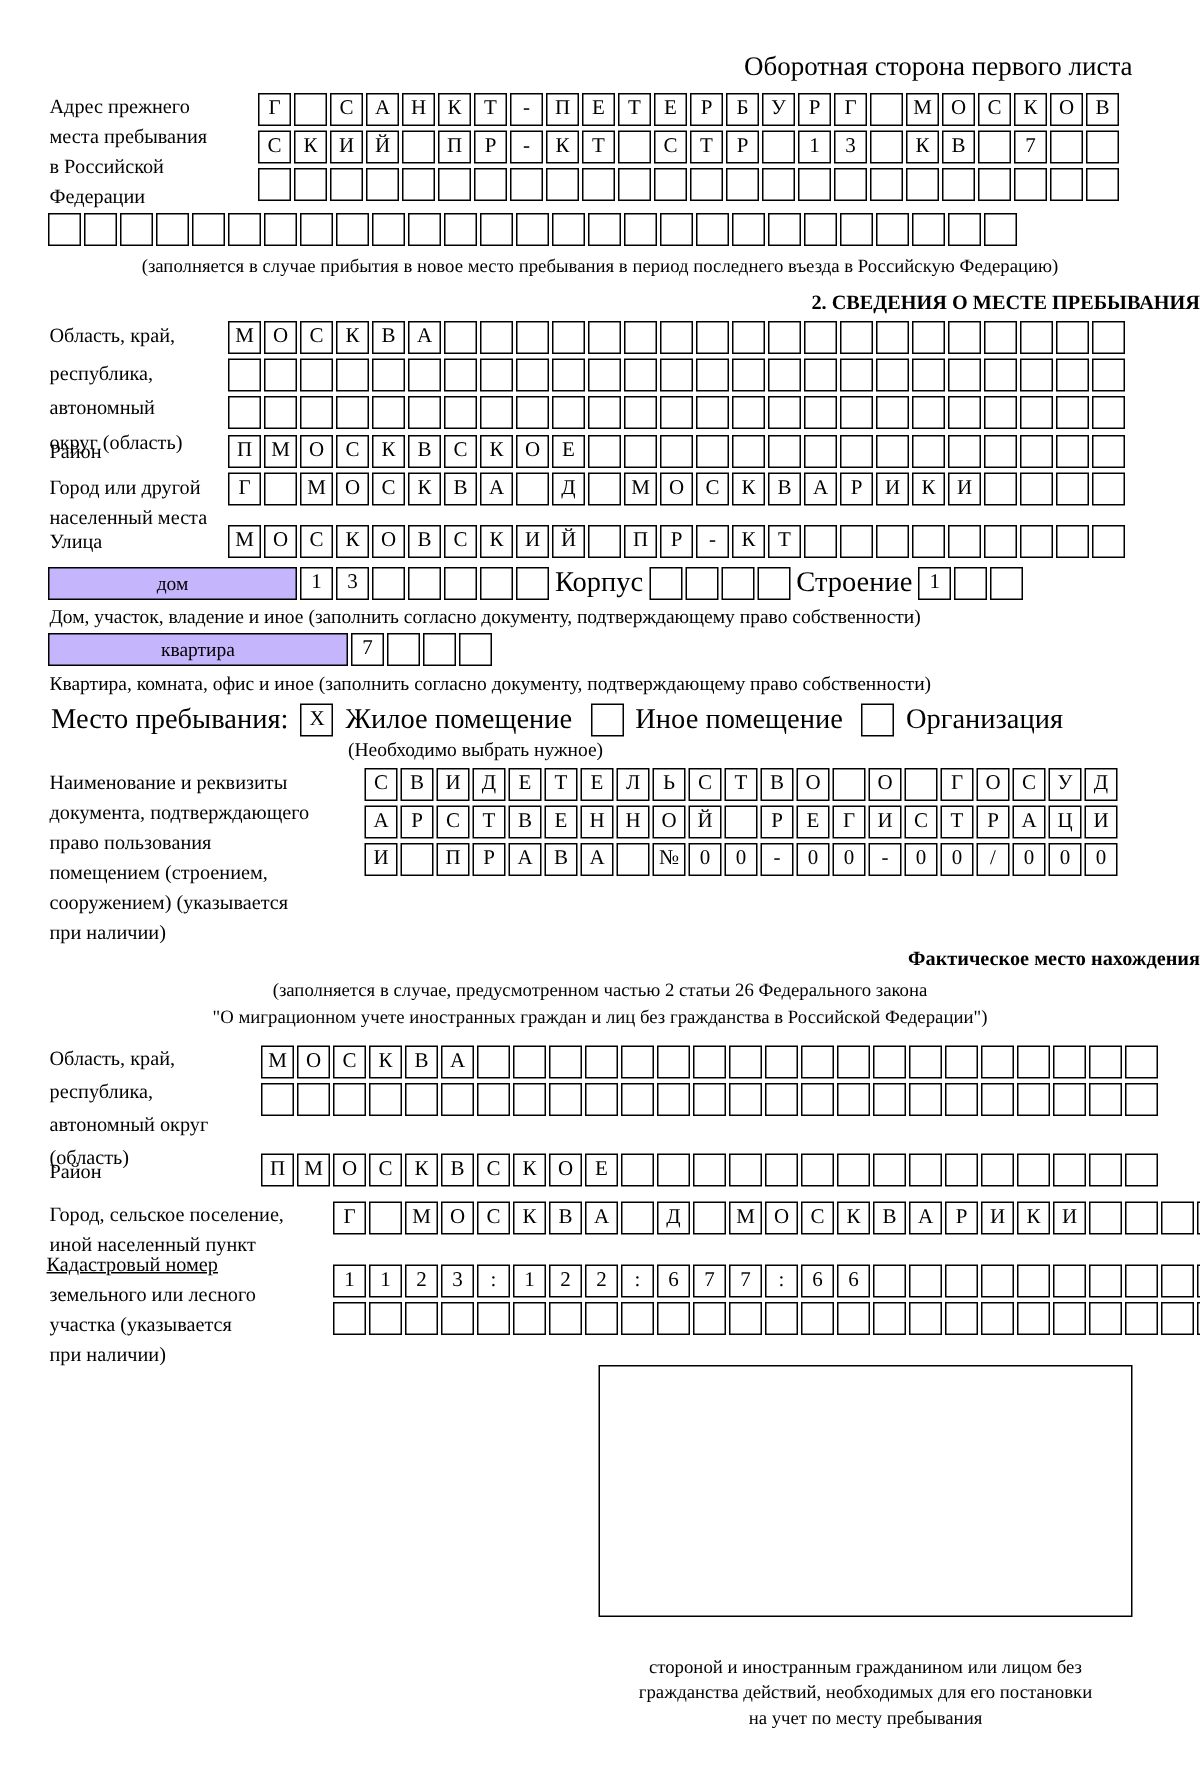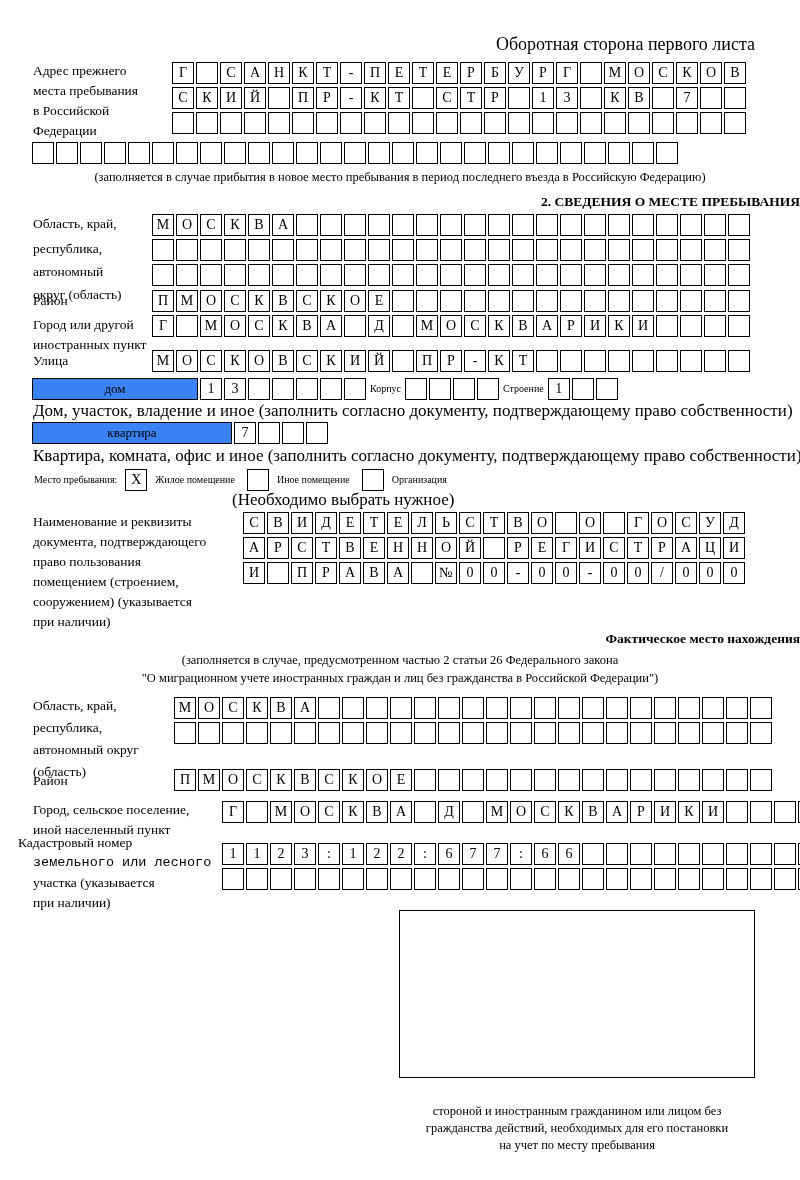--- a/index.html
+++ b/index.html
@@ -28,21 +28,21 @@
     top: 6px;
     font-size: 18px;
     margin-top: 28px;
   }
   .lbl {
     position: absolute;
     font-size: 13.5px;
     line-height: 20px;
     white-space: pre;
   }
-  .lbl.small { font-size: 17px; }
+  .lbl.small { font-size: 13px; }
   .center-note {
     position: absolute;
     font-size: 12.5px;
     text-align: center;
     width: 100%;
     left: 0;
   }
   .section-title {
     position: absolute;
     width: 100%;
@@ -70,24 +70,24 @@
   }
   .cell.blank { }
   .wide-label-box {
     border: 1px solid #000;
     box-sizing: border-box;
     height: 22px;
     font-size: 13px;
     line-height: 20px;
     text-align: center;
     margin-right: 2px;
-    background: #3b82f6;
+    background: #c4b5fd;
   }
   .inline-txt {
-    font-size: 10px;
+    font-size: 19px;
     line-height: 22px;
     margin-right: 4px;
     margin-left: 2px;
     white-space: pre;
   }
   .bigbox {
     position: absolute;
     border: 1px solid #000;
     box-sizing: border-box;
     background: #fff;
@@ -333,21 +333,21 @@
       <div class="cell blank"></div>
       <div class="cell blank"></div>
       <div class="cell blank"></div>
       <div class="cell blank"></div>
       <div class="cell blank"></div>
       <div class="cell blank"></div>
       <div class="cell blank"></div>
     </div>
 
   <div class="lbl" style="left:33px; top:315px;">Город или другой</div>
-  <div class="lbl" style="left:33px; top:335px;">иностранных пункт</div>
+  <div class="lbl" style="left:33px; top:335px;">населенный места</div>
   <div class="row" id="s2-city" style="left:152px; top:315px;">
       <div class="cell">Г</div>
       <div class="cell blank"></div>
       <div class="cell">М</div>
       <div class="cell">О</div>
       <div class="cell">С</div>
       <div class="cell">К</div>
       <div class="cell">В</div>
       <div class="cell">А</div>
       <div class="cell blank"></div>
@@ -642,22 +642,22 @@
       <div class="cell">Р</div>
       <div class="cell">И</div>
       <div class="cell">К</div>
       <div class="cell">И</div>
       <div class="cell blank"></div>
       <div class="cell blank"></div>
       <div class="cell blank"></div>
       <div class="cell blank"></div>
     </div>
 
-  <div class="lbl" style="left:18px; top:833px;">Кадастровый номер</div>
-  <div class="lbl" style="left:33px; top:853px;font-family:Liberation Mono, monospace;">земельного или лесного</div>
+  <div class="lbl" style="left:31px; top:833px;text-decoration:underline;">Кадастровый номер</div>
+  <div class="lbl" style="left:33px; top:853px;">земельного или лесного</div>
   <div class="lbl" style="left:33px; top:873px;">участка (указывается</div>
   <div class="lbl" style="left:33px; top:893px;">при наличии)</div>
 
   <div class="row" id="al-cad-0" style="left:222px; top:843px;">
       <div class="cell">1</div>
       <div class="cell">1</div>
       <div class="cell">2</div>
       <div class="cell">3</div>
       <div class="cell">:</div>
       <div class="cell">1</div>

